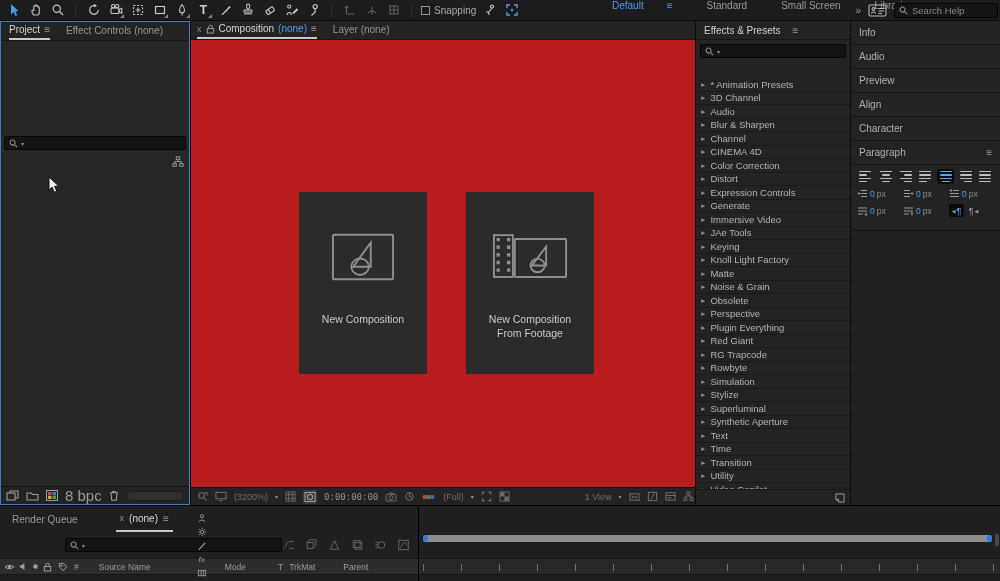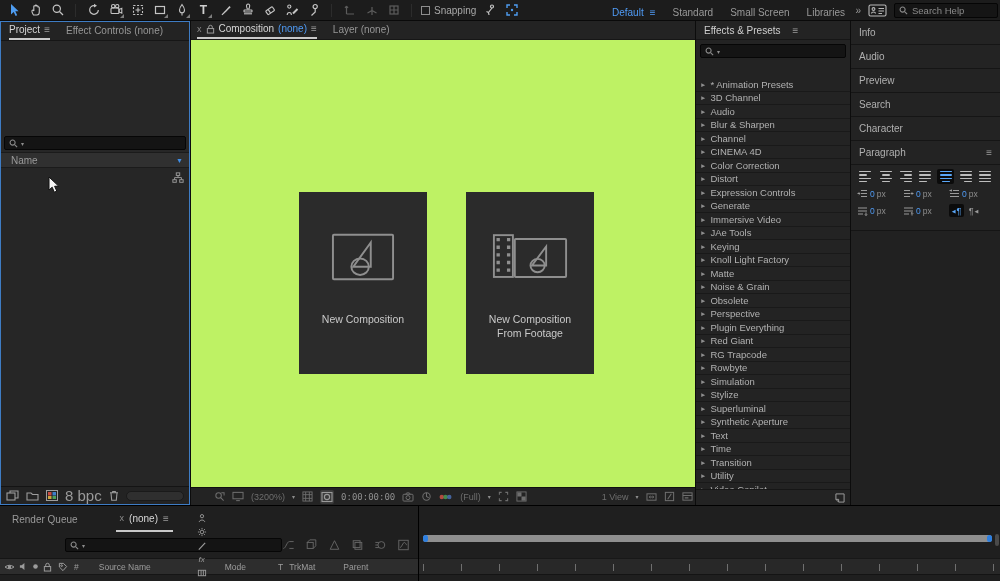--- a/index.html
+++ b/index.html
@@ -14,21 +14,21 @@
   #topbar { position:absolute; left:0; top:0; width:1000px; height:21px; background:#1c1c1c;
             border-bottom:1px solid #0a0a0a; display:flex; align-items:center; }
   #tools { display:flex; align-items:center; gap:5px; padding-left:5px; }
   .tool { width:17px; height:17px; display:flex; align-items:center; justify-content:center; position:relative; }
   .tool.more:after { content:""; position:absolute; right:0; bottom:1px;
                      border-left:4px solid transparent; border-bottom:4px solid #7d7d7d; }
   .vsep { width:1px; height:13px; background:#090909; border-right:1px solid #2c2c2c; margin:0 4px; }
   .dim { opacity:.38; }
   #snapping { display:flex; align-items:center; gap:4px; color:#a8a8a8; }
   #snapbox { width:9px; height:9px; border:1px solid #8d8d8d; background:#1c1c1c; }
-  #workspaces { position:absolute; left:612px; top:0; height:24px; display:flex; align-items:center; gap:17px; }
+  #workspaces { position:absolute; left:612px; top:0; height:24px; display:flex; align-items:flex-start; gap:34px; }
   .ws { color:#999; font-size:10px; }
   .ws.active { color:#4f9bf5; }
   .wsmenu { color:#4f9bf5; font-size:10px; margin-left:-11px; }
   #topright { position:absolute; right:2px; top:0; height:21px; display:flex; align-items:center; gap:7px; }
   #helpsearch { display:flex; align-items:center; gap:4px; background:#151515; border:1px solid #050505;
                 border-radius:2px; height:15px; width:104px; padding:0 4px; }
   #helpsearch input { background:transparent; border:none; outline:none; color:#bbb; width:80px;
                       font-family:"Liberation Sans",sans-serif; font-size:9.5px; }
   #helpsearch input::placeholder { color:#8b8b8b; }
 
@@ -58,29 +58,29 @@
                  align-items:center; gap:7px; padding:0 5px; }
   #bpc { color:#9a9a9a; font-size:15px; }
   #proj-pill { width:58px; height:10px; border-radius:5px; background:#2f2f2f; border:1px solid #1a1a1a; }
 
   
   #comp { position:absolute; left:190px; top:21px; width:505px; height:484px; background:#1d1d1d;
           border-left:1px solid #0c0c0c; display:flex; flex-direction:column; }
   #comp .ptabs { padding-left:6px; }
   .tabx { color:#8a8a8a; font-size:9px; }
   .none-blue { color:#4f9bf5; }
-  #comp-viewer { flex:1; position:relative; background:#bef264; }
+  #comp-viewer { flex:1; position:relative; background:#b91c1c; }
   .newcard { position:absolute; top:152px; width:128px; height:182px; background:#2b2b2b;
              display:flex; flex-direction:column; align-items:center; }
   #card1 { left:108px; }
   #card2 { left:275px; }
   .cardicon { margin-top:36px; height:58px; display:flex; align-items:center; }
   .cardlabel { margin-top:26px; color:#c9c9c9; font-size:10.5px; text-align:center; line-height:14px; }
   #comp-status { height:18px; background:#232323; border-top:1px solid #101010; display:flex;
-                 align-items:center; gap:7px; padding:0 23px; color:#6e6e6e; }
+                 align-items:center; gap:7px; padding:0 6px; color:#6e6e6e; }
   #comp-status .txt { font-size:9px; color:#6e6e6e; white-space:nowrap; }
   #tcode { font-family:"DejaVu Sans Mono", monospace; color:#8f8f8f; font-size:9px; }
   .maskbtn { background:#3a3a3a; border-radius:2px; padding:1px; }
 
   
   #effects { position:absolute; left:695px; top:21px; width:155px; height:484px; background:#232323;
              border-left:1px solid #0c0c0c; display:flex; flex-direction:column; }
   #fx-head { height:19px; display:flex; align-items:center; gap:12px; padding-left:8px;
              border-bottom:1px solid #161616; color:#cfcfcf; }
   #fx-searchrow { padding:4px 4px 3px 4px; }
@@ -315,24 +315,20 @@
         <span class="ic">
           <svg width="9" height="9" viewBox="0 0 10 10" fill="none" stroke="#8b8b8b" stroke-width="1.2">
               <circle cx="4" cy="4" r="2.8"></circle>
               <path d="M6.2 6.2 L9 9"></path>
             </svg>
         </span>
         <span class="carglyph">▾</span>
         <input style="">
       </div>
     </div>
-    <div id="proj-namerow">
-      <span>Name</span>
-      <span id="proj-sort">▼</span>
-    </div>
     <div id="proj-items">
       <span id="proj-flow" class="ic">
         <svg width="12" height="12" viewBox="0 0 14 14" fill="none" stroke="#9a9a9a" stroke-width="1.1">
             <rect x="5" y="1" width="4" height="3"></rect>
             <rect x="1" y="9" width="4" height="3"></rect>
             <rect x="9" y="9" width="4" height="3"></rect>
             <path d="M7 4 V6.5 M3 9 V6.5 H11 V9"></path>
           </svg>
       </span>
     </div>
@@ -673,21 +669,21 @@
     <div class="siderow">
         <span>Info</span>
       </div>
     <div class="siderow">
         <span>Audio</span>
       </div>
     <div class="siderow">
         <span>Preview</span>
       </div>
     <div class="siderow">
-        <span>Search</span>
+        <span>Align</span>
       </div>
     <div class="siderow">
         <span>Character</span>
       </div>
     <div class="siderow">
       <span>Paragraph</span>
       <span class="menu">≡</span>
     </div>
     <div id="para-body">
       <div id="alignrow">

